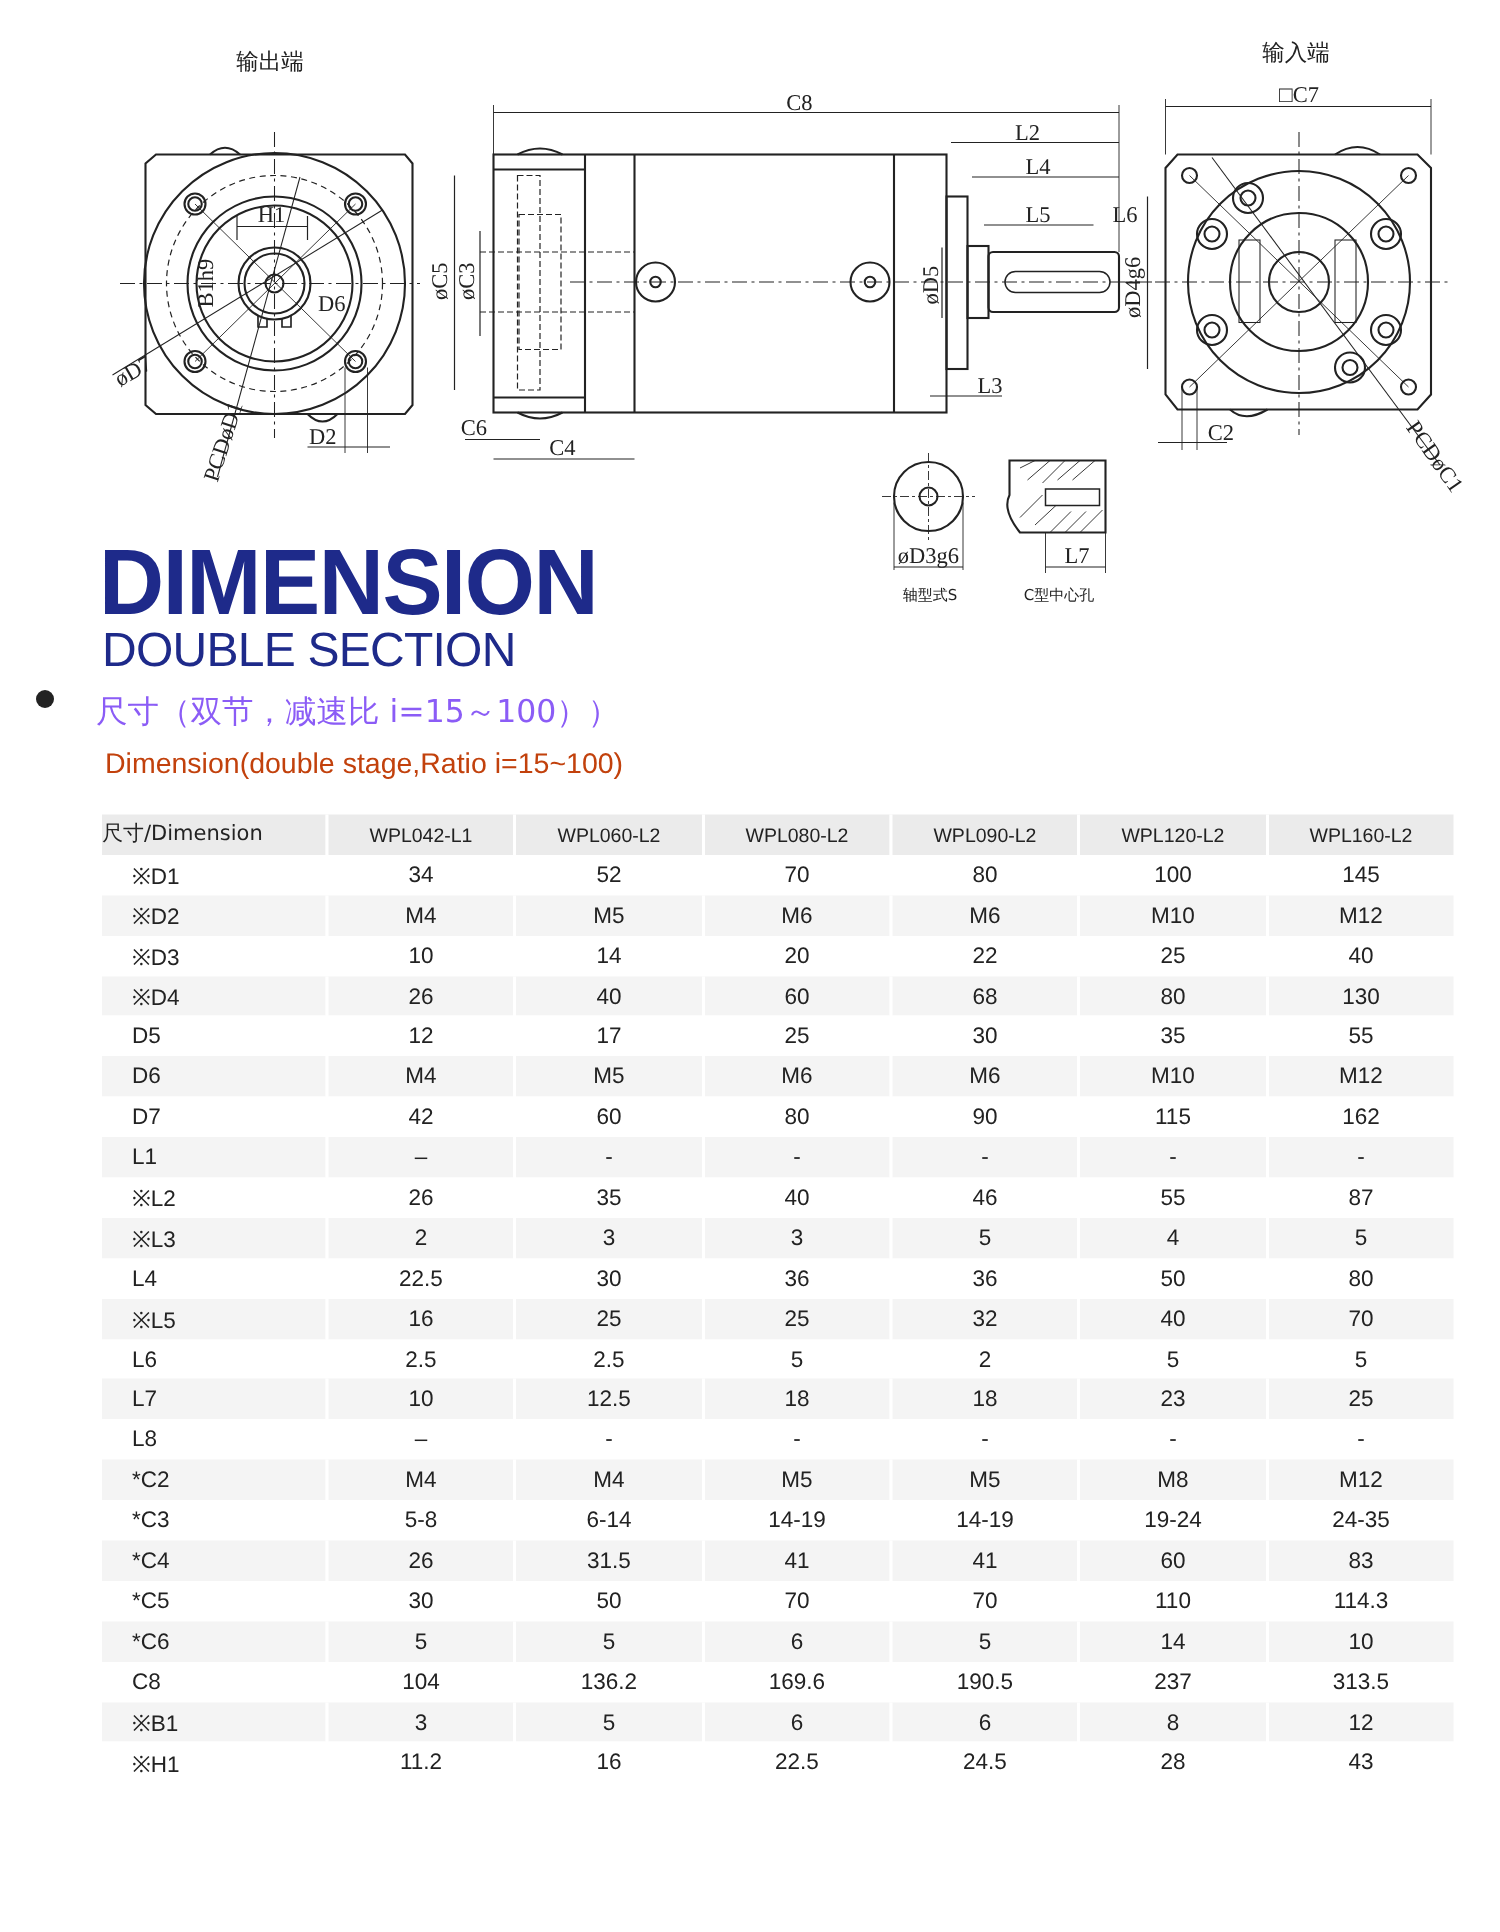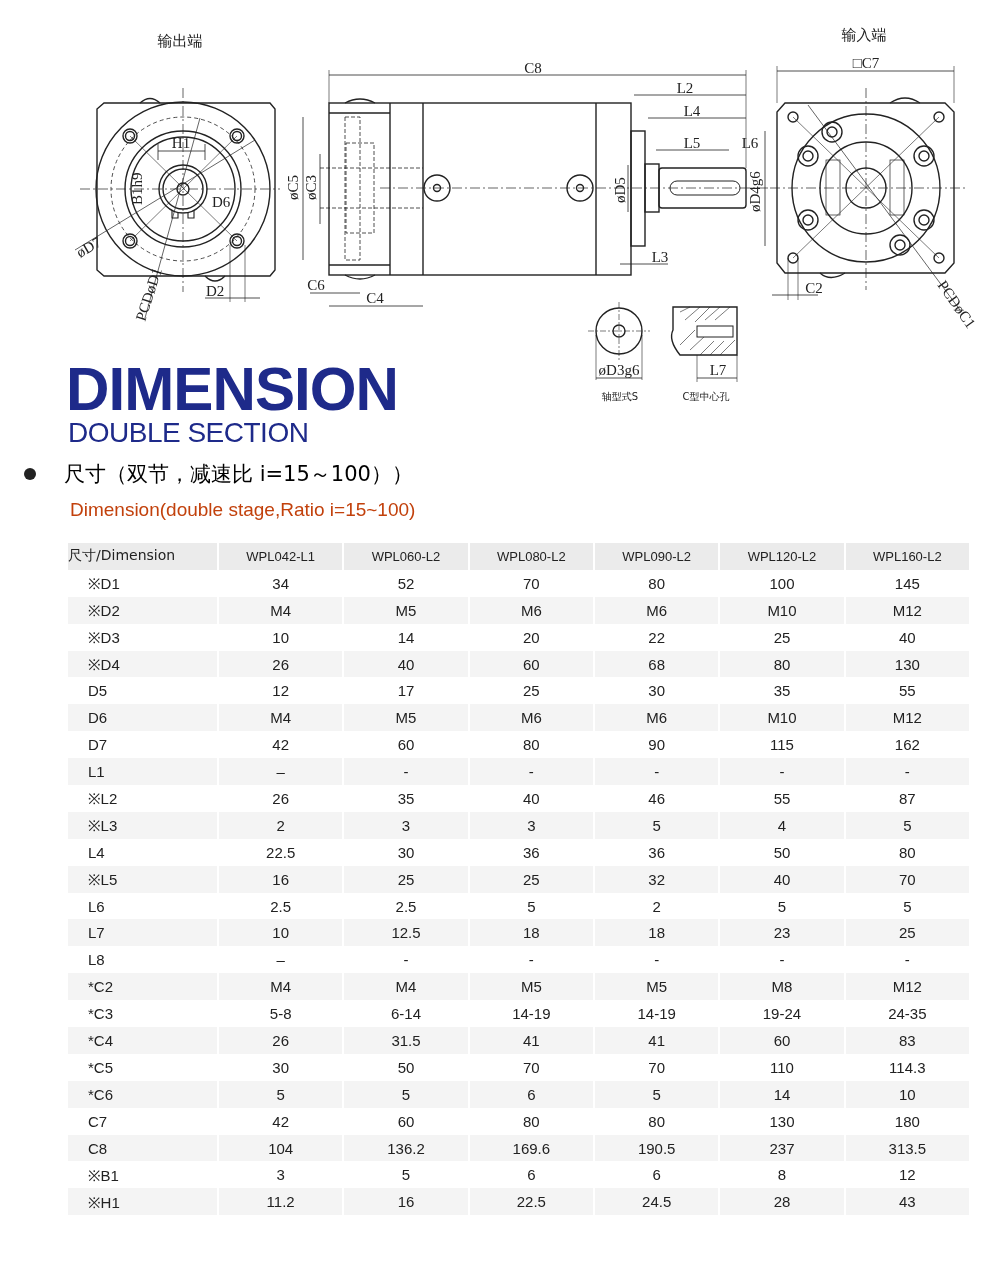--- a/index.html
+++ b/index.html
@@ -4,22 +4,22 @@
 <style>
   html, body { margin:0; padding:0; background:#ffffff; }
   body { width:1000px; height:1288px; position:relative; overflow:hidden; font-family:"Liberation Sans", sans-serif; color:#222; }
   .drawing { position:absolute; left:0; top:0; width:1000px; height:410px; }
   .drawing svg { width:1000px; height:410px; display:block; }
   .dlabel { font-family:"Liberation Serif", serif; font-size:15px; fill:#222; }
   .cn-label { font-family:"DejaVu Sans", sans-serif; font-size:15px; fill:#222; }
   .cn-small { font-family:"DejaVu Sans", sans-serif; font-size:10px; fill:#222; }
 
   .title-main { position:absolute; left:66px; top:358px; font-family:"Liberation Sans", sans-serif; font-weight:bold; font-size:62px; color:#1e2a8a; letter-spacing:-1px; line-height:62px; transform:scaleX(0.97); transform-origin:left; }
-  .title-sub { position:absolute; left:68px; top:417px; font-family:"Liberation Sans", sans-serif; font-size:28px; color:#1e2a8a; letter-spacing:-0.5px; line-height:32px; }
-  .bullet-row { position:absolute; left:24px; top:460px; display:flex; align-items:center; font-family:"DejaVu Sans", sans-serif; font-size:21px; color:#000000; }
+  .title-sub { position:absolute; left:68px; top:417px; font-family:"Liberation Sans", sans-serif; font-size:32px; color:#1e2a8a; letter-spacing:-0.5px; line-height:32px; }
+  .bullet-row { position:absolute; left:24px; top:460px; display:flex; align-items:flex-start; font-family:"DejaVu Sans", sans-serif; font-size:21px; color:#8b5cf6; }
   .bullet { width:12px; height:12px; border-radius:50%; background:#222; margin-right:28px; }
   .subtitle-en { position:absolute; left:70px; top:499px; font-family:"Liberation Sans", sans-serif; font-size:19px; color:#c2410c; }
 
   .spec-table { position:absolute; left:68px; top:543px; width:901px; border-collapse:separate; border-spacing:0; }
   .spec-table th, .spec-table td { height:26.9px; padding:0; font-size:15px; font-weight:normal; text-align:center; color:#222; border-left:2px solid #ffffff; }
   .spec-table th:first-child, .spec-table td:first-child { border-left:none; }
   .spec-table thead th { background:#ebebeb; font-size:13px; }
   .spec-table thead th.hlabel { text-align:left; padding-left:0; font-size:14px; font-family:"DejaVu Sans", sans-serif; }
   .spec-table tbody tr:nth-child(odd) td { background:#ffffff; }
   .spec-table tbody tr:nth-child(even) td { background:#f4f4f4; }
@@ -385,29 +385,20 @@
       <tr>
         <td class="rlabel">*C6</td>
         <td>5</td>
         <td>5</td>
         <td>6</td>
         <td>5</td>
         <td>14</td>
         <td>10</td>
       </tr>
       <tr>
-        <td class="rlabel">C7</td>
-        <td>42</td>
-        <td>60</td>
-        <td>80</td>
-        <td>80</td>
-        <td>130</td>
-        <td>180</td>
-      </tr>
-      <tr>
         <td class="rlabel">C8</td>
         <td>104</td>
         <td>136.2</td>
         <td>169.6</td>
         <td>190.5</td>
         <td>237</td>
         <td>313.5</td>
       </tr>
       <tr>
         <td class="rlabel">※B1</td>

